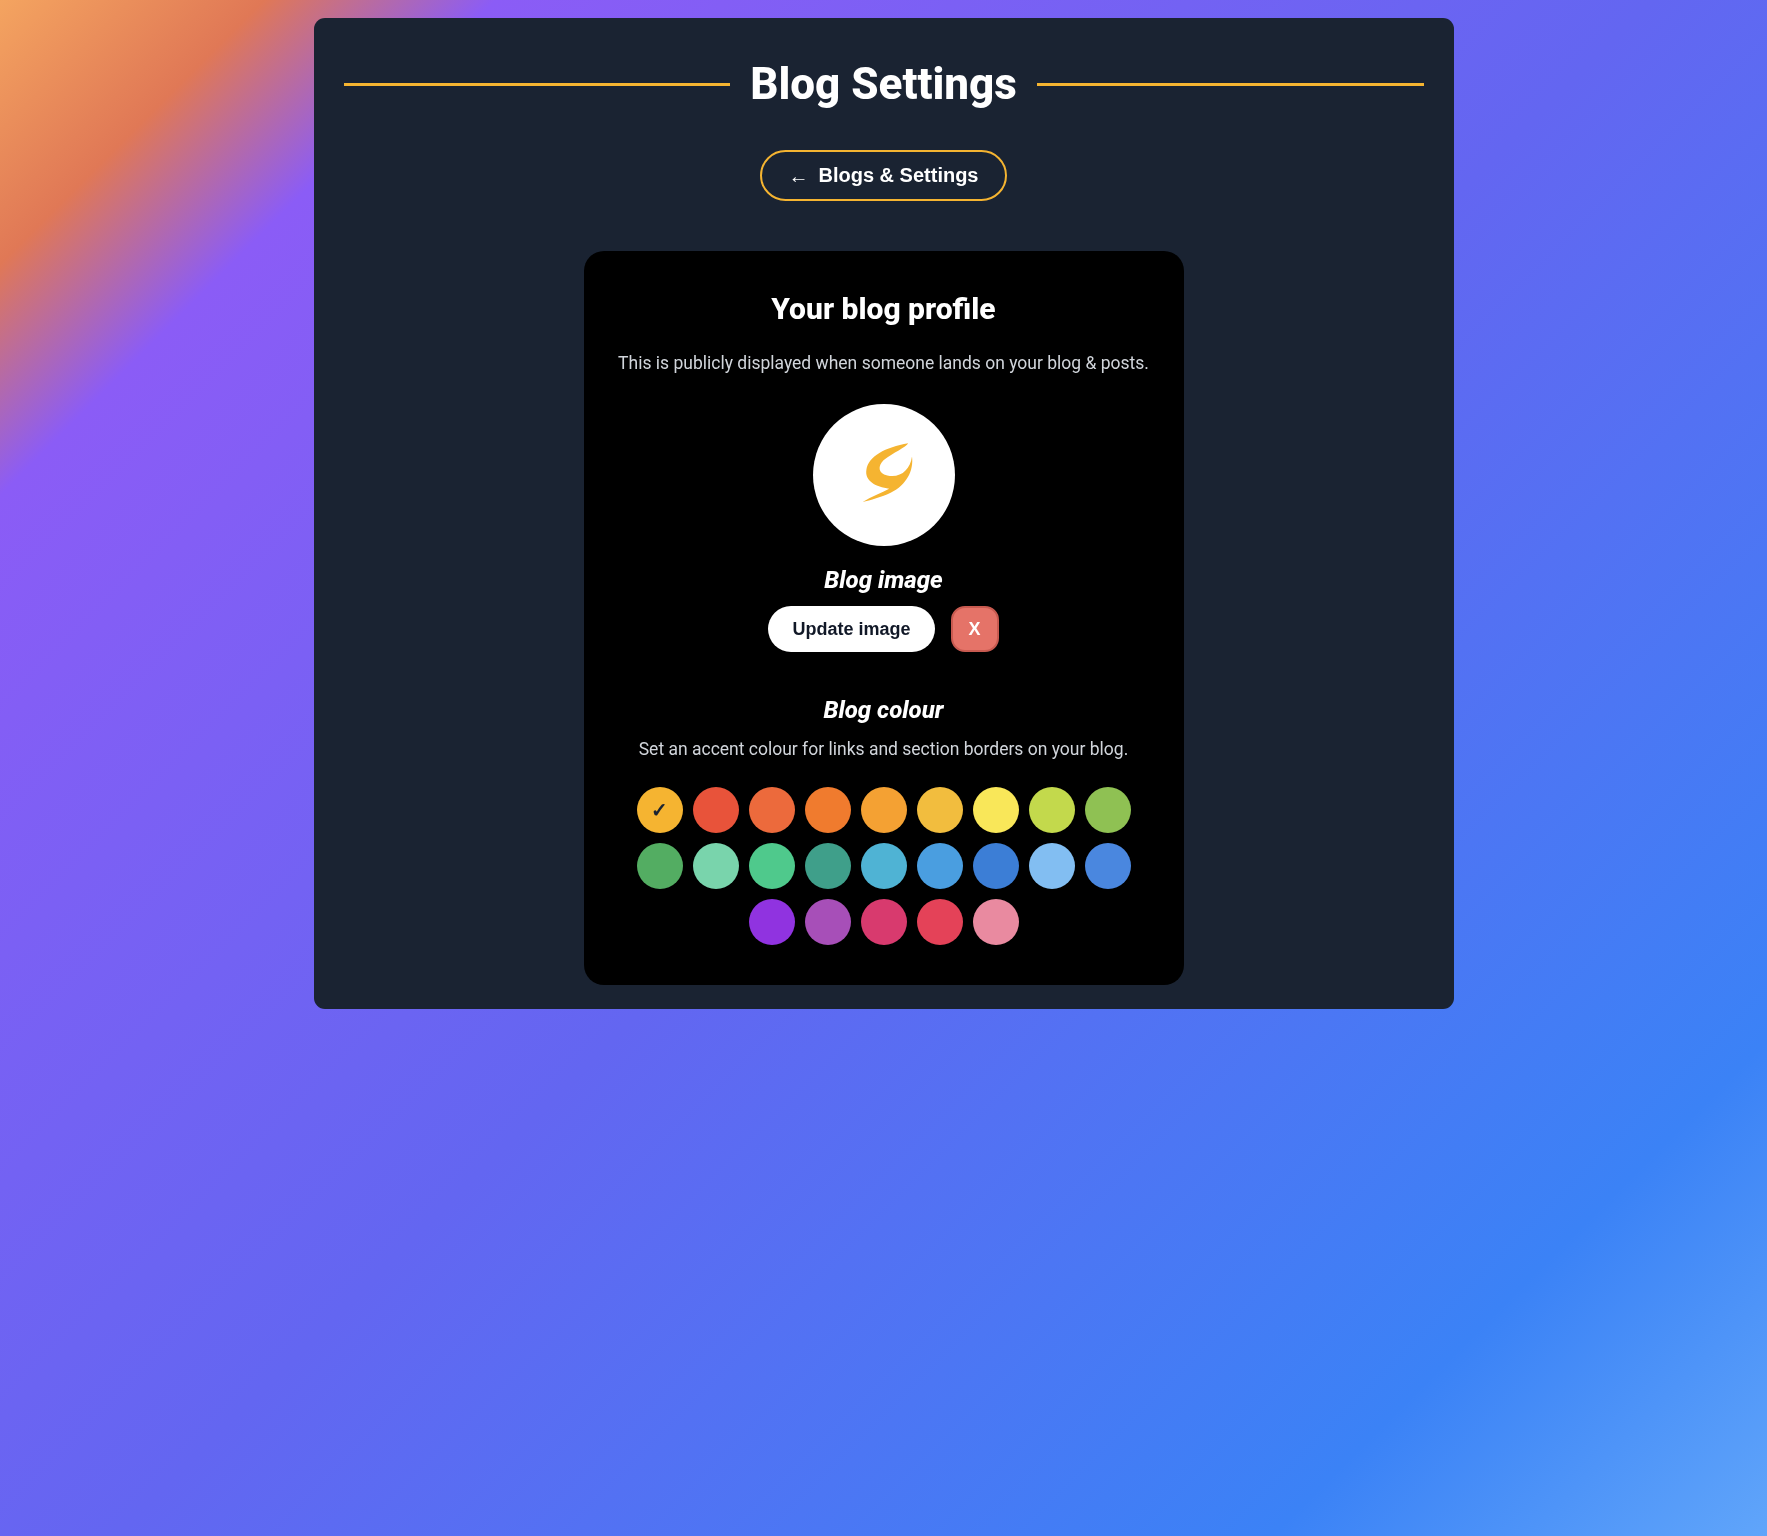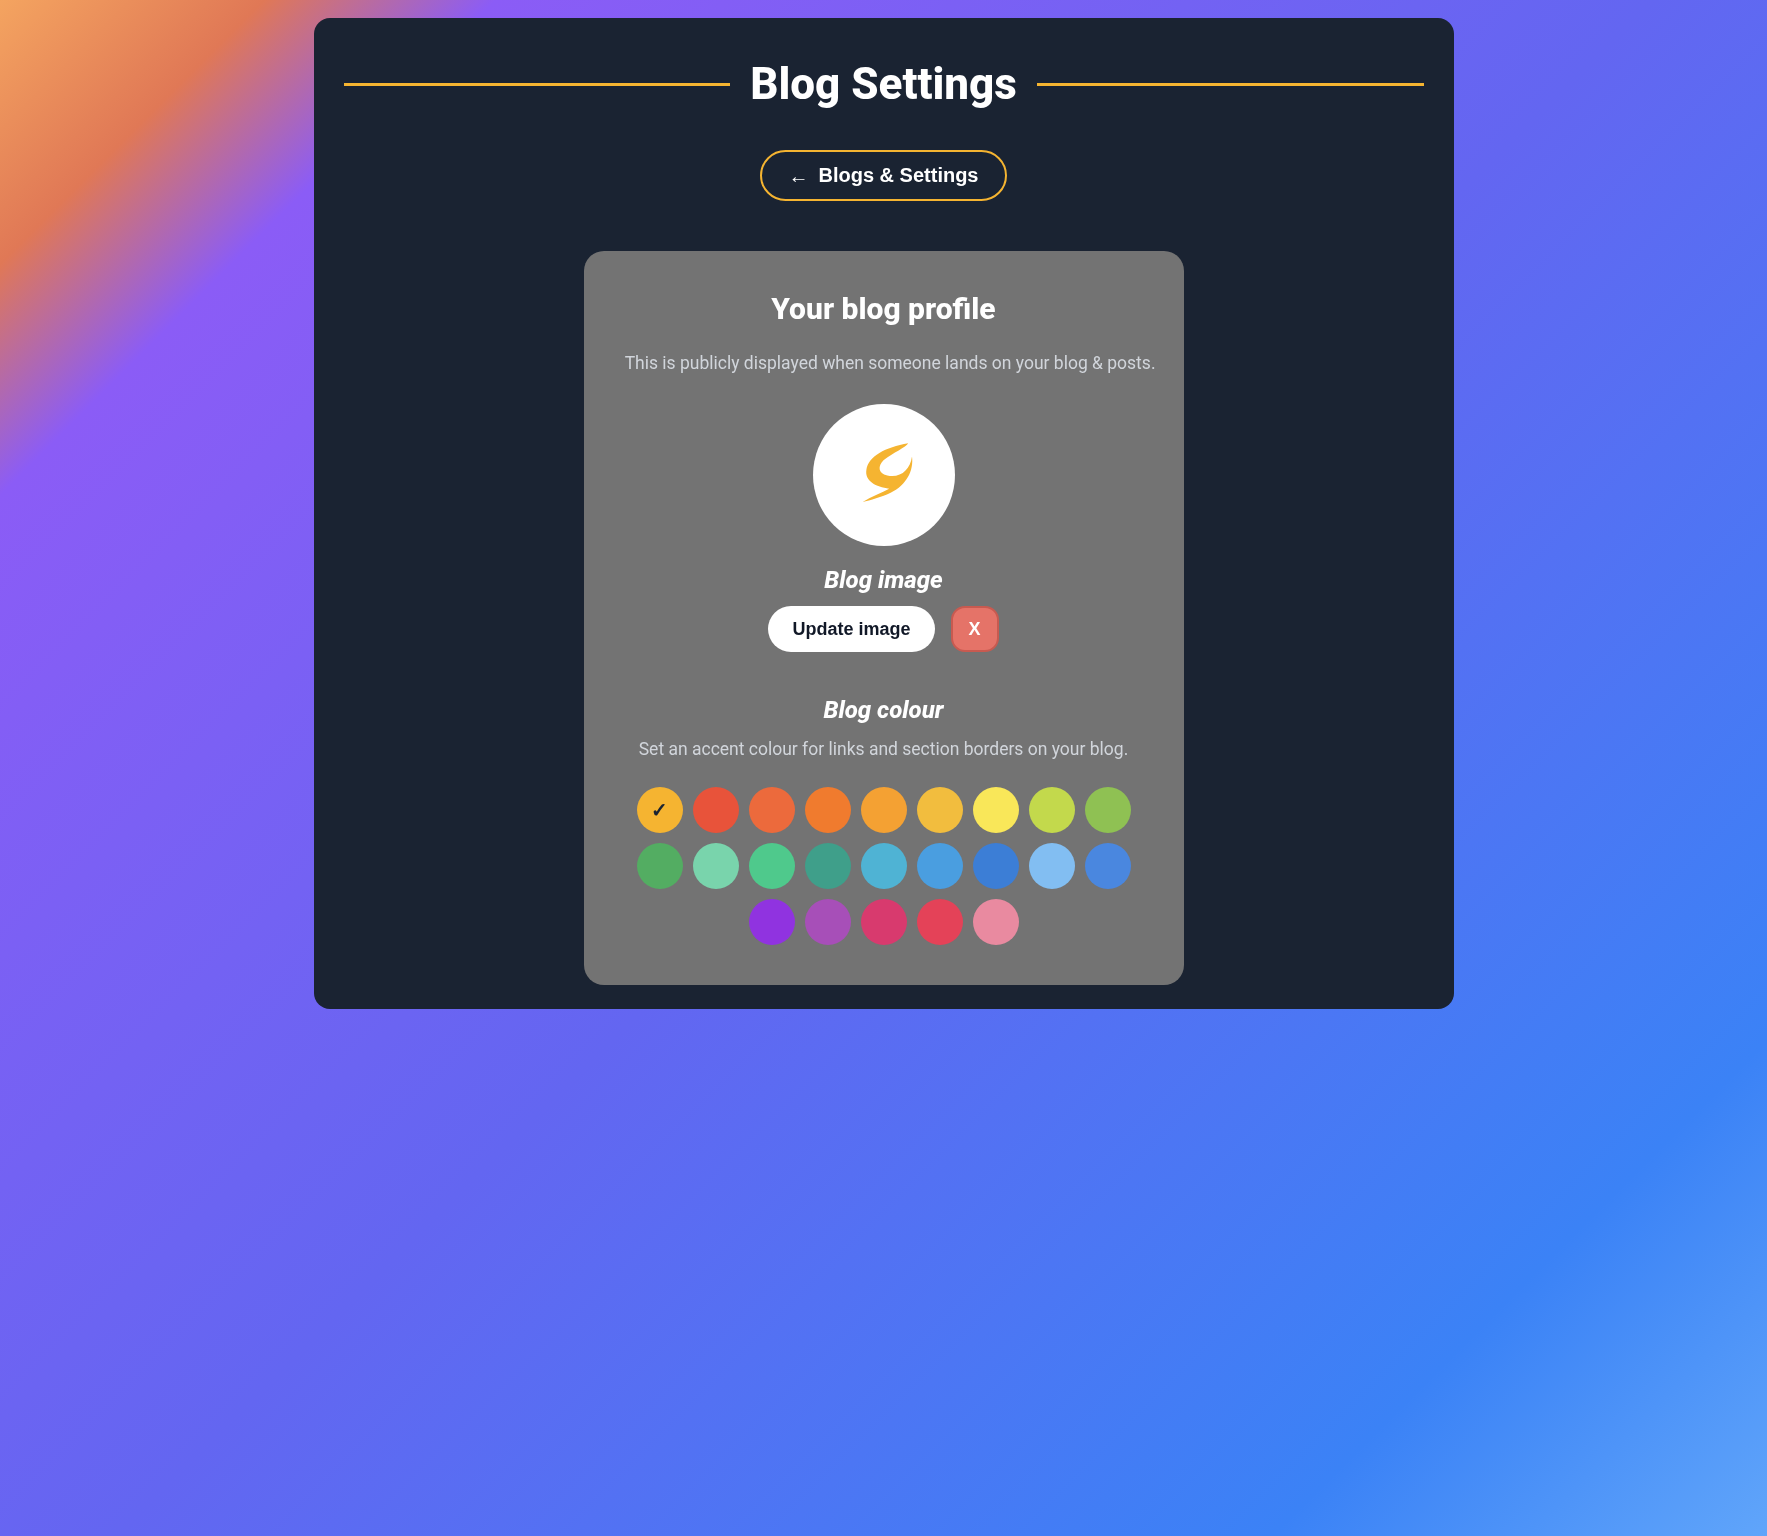--- a/index.html
+++ b/index.html
@@ -8,21 +8,21 @@
       box-sizing: border-box;
     }
     body {
       font-family: -apple-system, BlinkMacSystemFont, 'Segoe UI', Roboto, Helvetica, Arial, sans-serif;
       background: linear-gradient(135deg, #f4a460 0%, #e07856 8%, #8b5cf6 15%, #6366f1 50%, #3b82f6 85%, #60a5fa 100%);
       min-height: 100vh;
       padding: 18px;
     }
     .main-card {
       background: #1a2332;
-      border-radius: 16px;
+      border-radius: 11px;
       padding: 40px 30px 16px 30px;
       max-width: 1140px;
       margin: 0 auto;
       min-height: 980px;
       overflow: hidden;
     }
     .title-row {
       display: flex;
       align-items: center;
       gap: 20px;
@@ -55,35 +55,35 @@
       color: #ffffff;
       font-size: 20px;
       font-weight: 700;
       cursor: pointer;
     }
     .back-arrow {
       font-size: 20px;
       line-height: 1;
     }
     .content-card {
-      background: #737373;
+      background: #000000;
       border-radius: 20px;
       max-width: 600px;
       margin: 8px auto;
       padding: 40px 28px 40px 28px;
       color: #ffffff;
     }
     .section-heading {
       text-align: center;
       font-size: 30px;
       font-weight: 800;
       margin-bottom: 24px;
     }
     .section-desc {
-      text-align: right;
+      text-align: center;
       font-size: 17.5px;
       color: #d1d5db;
       margin-bottom: 28px;
       line-height: 1.5;
     }
     .avatar-wrapper {
       display: flex;
       justify-content: center;
       margin-bottom: 20px;
     }

